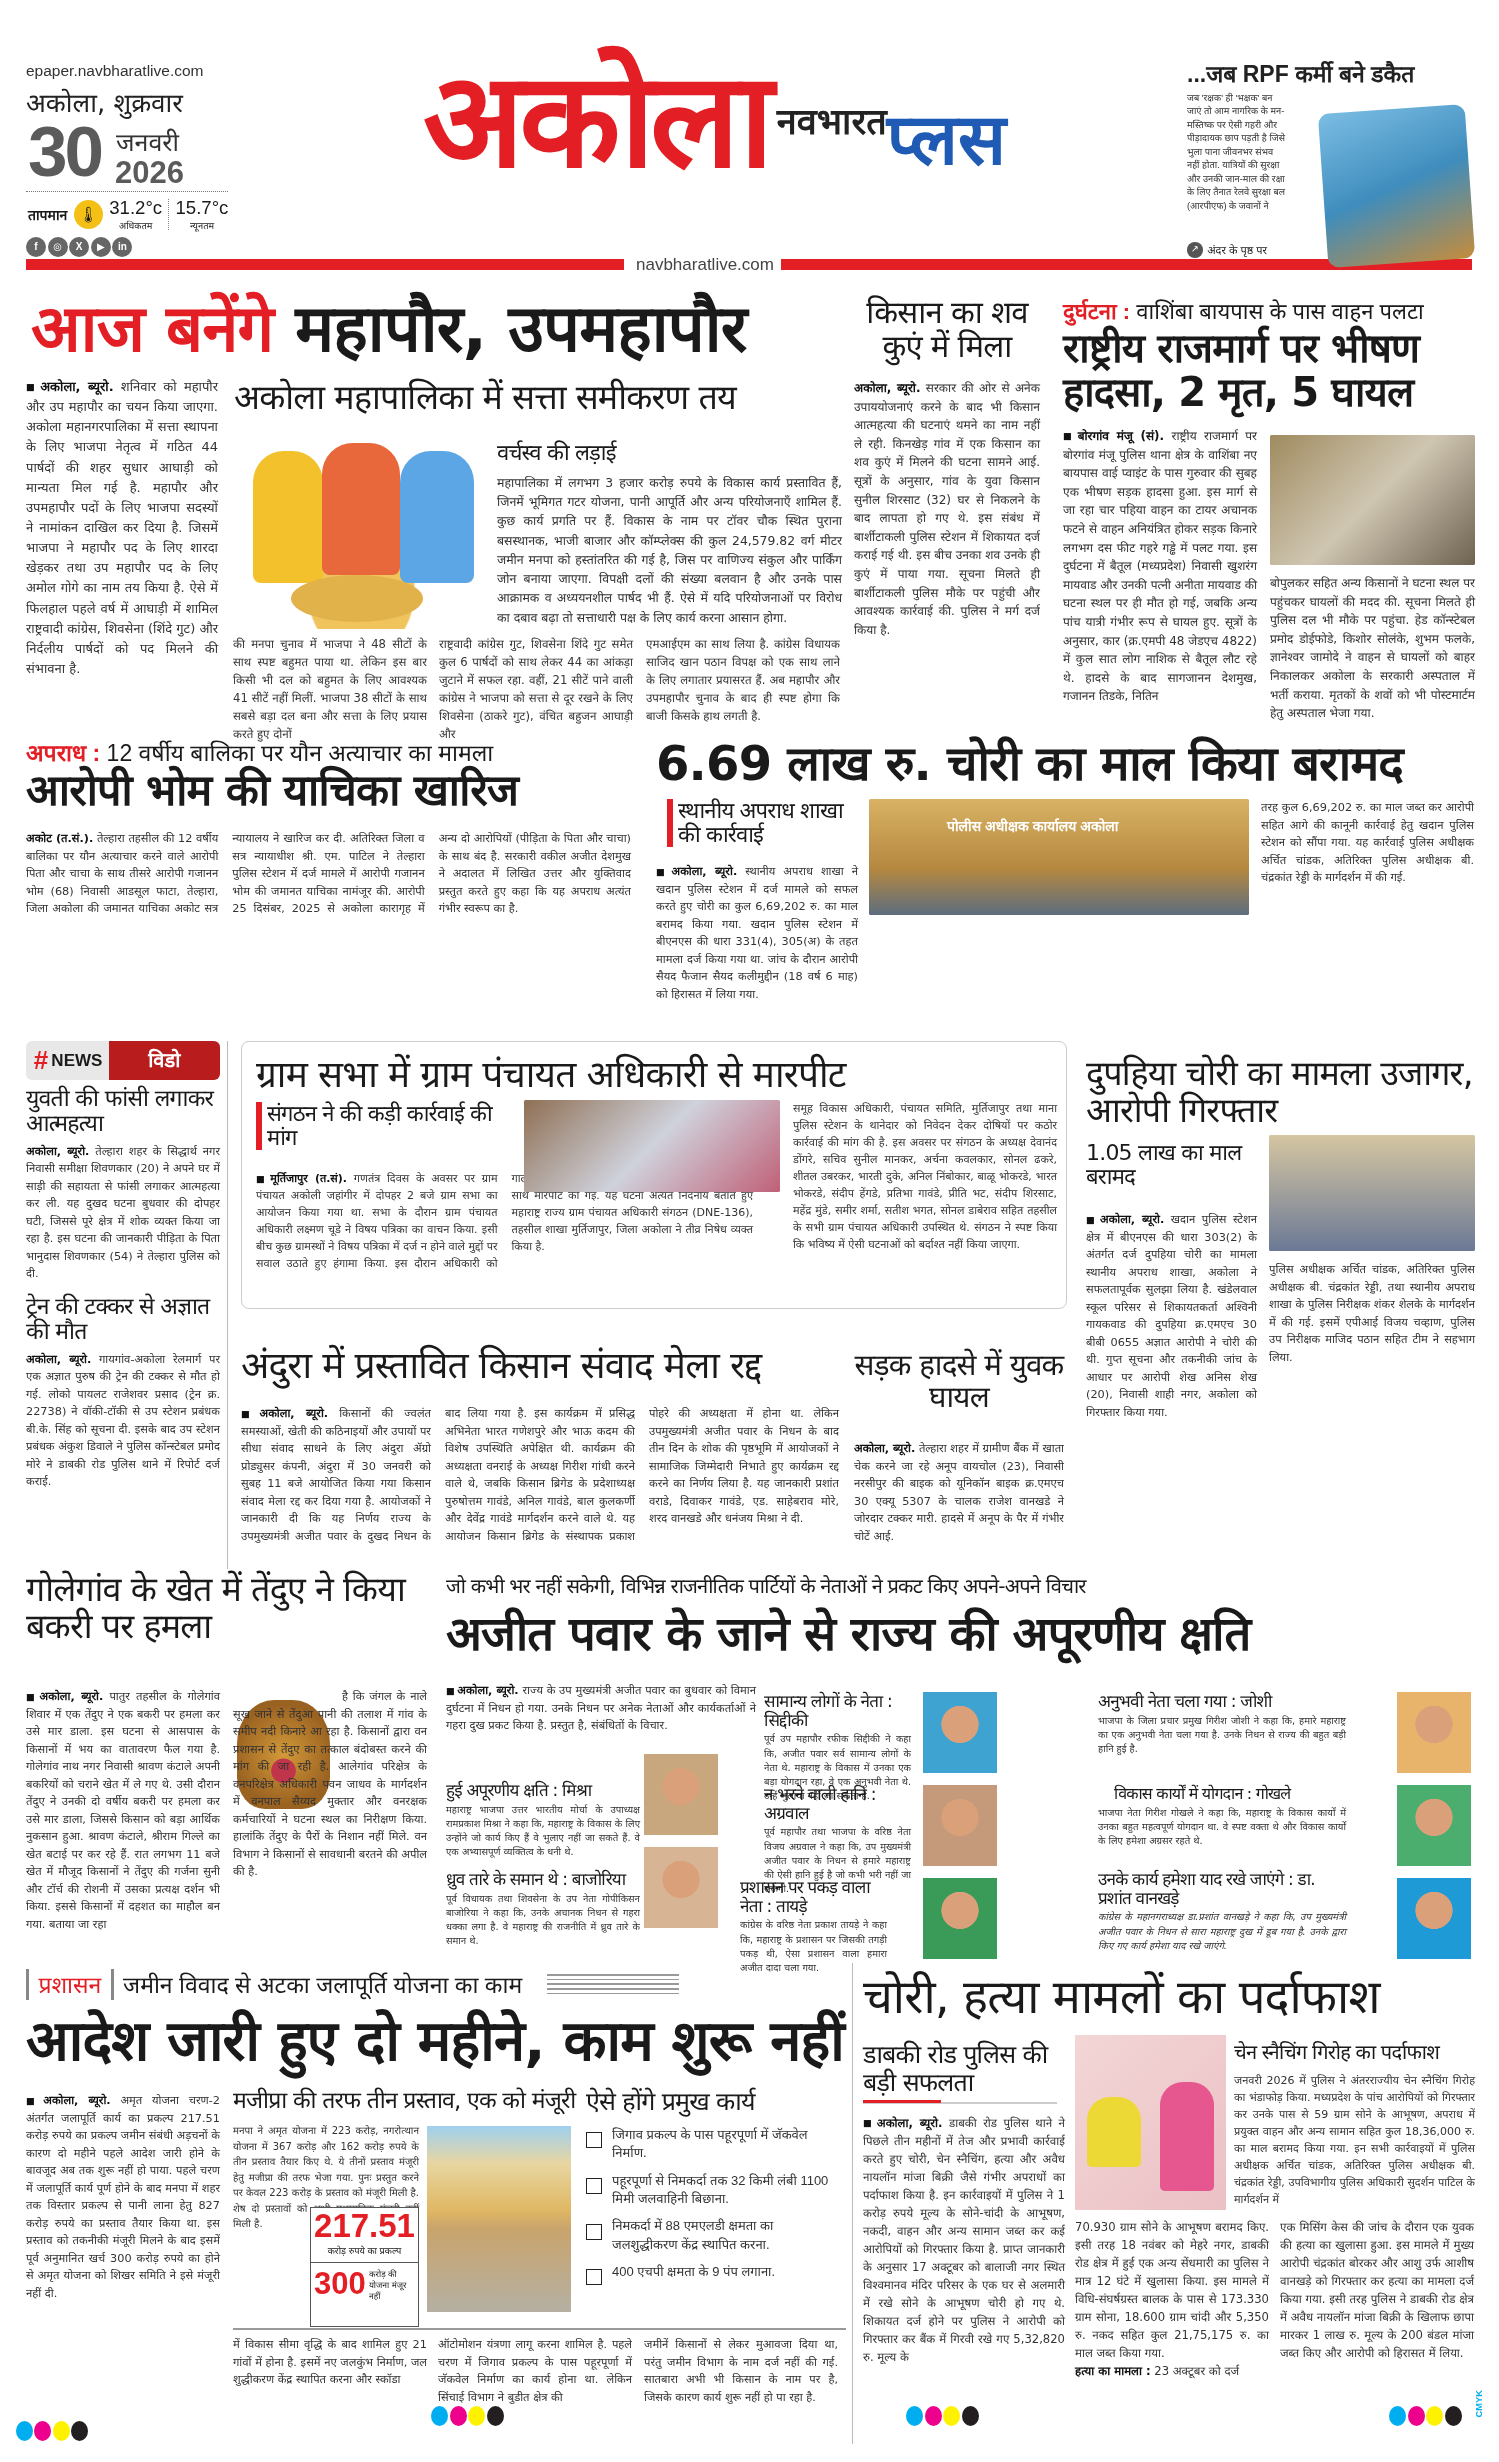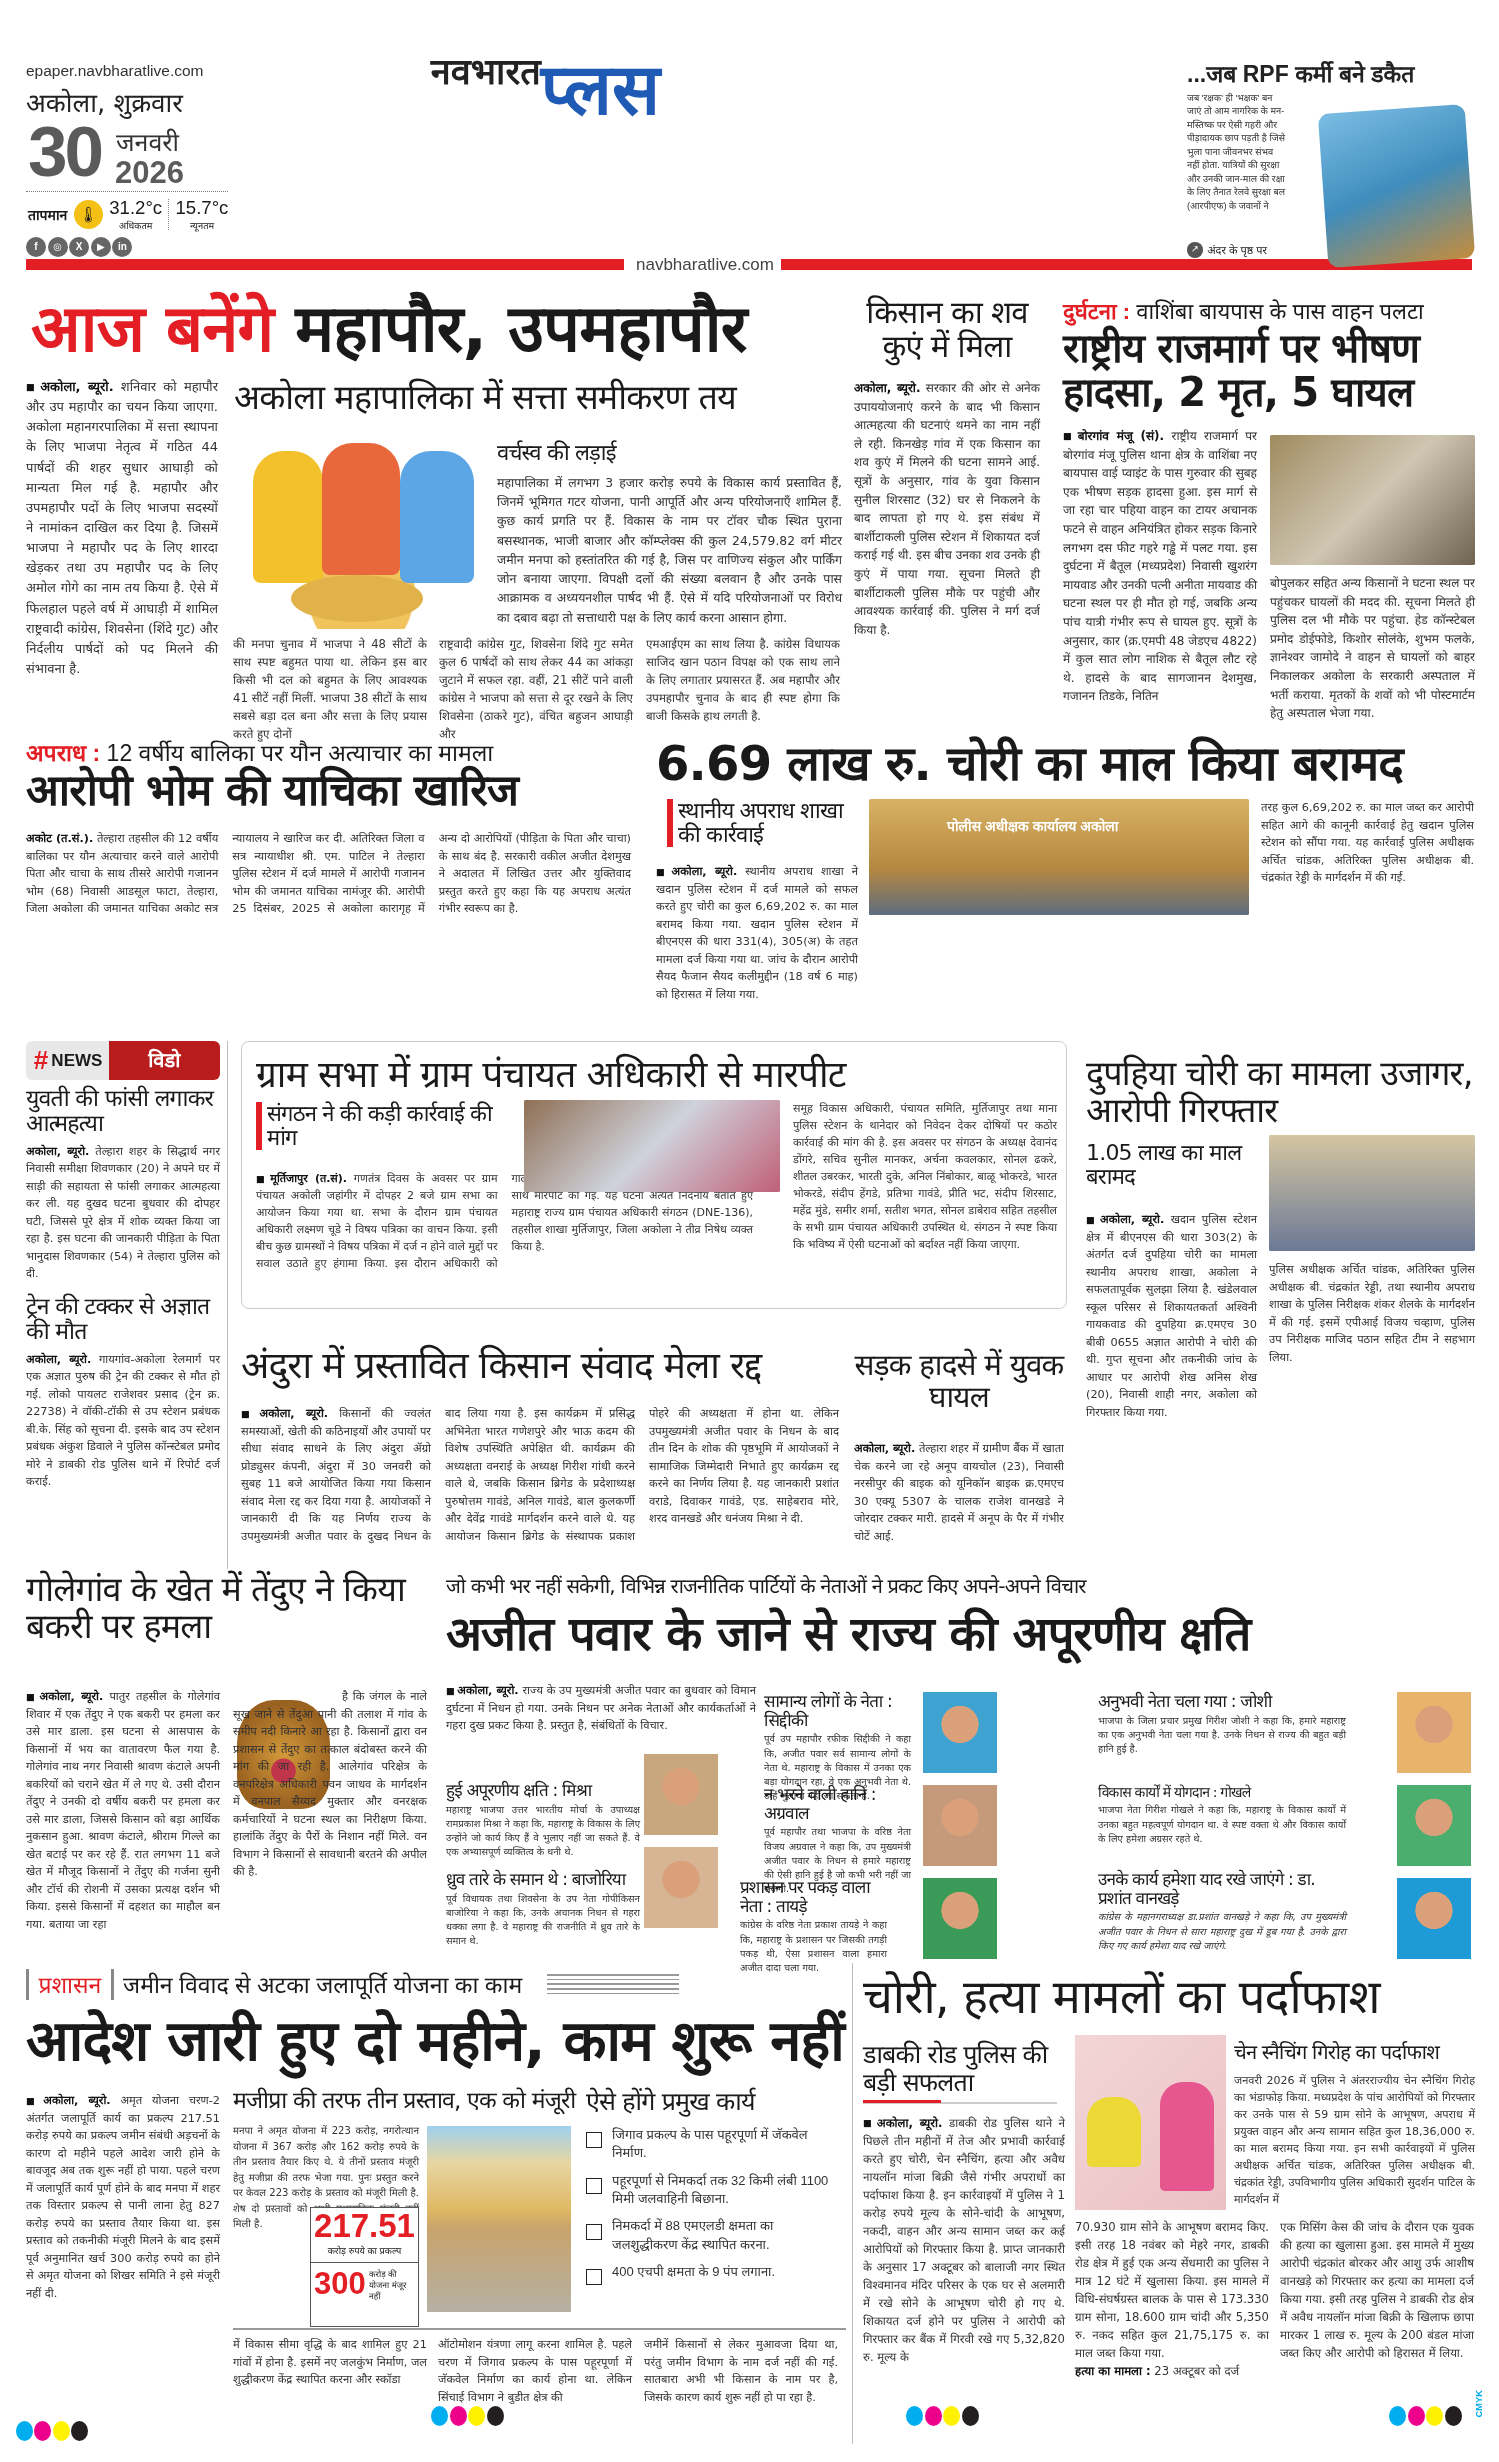--- a/index.html
+++ b/index.html
@@ -42,20 +42,21 @@
     <span style="text-align:center">
       <span style="display:block;font-size:18.6px">15.7°c</span>
       <span style="display:block;font-size:9.3px">न्यूनतम</span>
     </span>
   </div>
   <div class="abs social" style="left:26px;top:237px">
     <span>f</span><span>◎</span><span>X</span><span>▶</span><span>in</span>
   </div>
 
   <div class="abs" style="left:423px;top:54px;display:flex;align-items:flex-end">
+    <span style="font-family:'DejaVu Sans',sans-serif;font-weight:bold;font-size:132px;line-height:1;color:#e31e24;letter-spacing:-4.7px">अकोला</span>
     <span style="display:flex;flex-direction:row;margin-left:7.8px;margin-bottom:11px">
       <span style="font-weight:bold;font-size:36px;line-height:1;color:#222">नवभारत</span>
       <span style="font-weight:bold;font-size:71px;line-height:1;color:#1f5bb5">प्लस</span>
     </span>
   </div>
   <div class="abs rule" style="left:26px;top:259px;width:598px;height:11px"></div>
   <div class="abs" style="left:636px;top:255px;font-size:17px;color:#444">navbharatlive.com</div>
   <div class="abs rule" style="left:781px;top:259px;width:691px;height:11px"></div>
 
   <div class="abs" style="left:1187px;top:57px;font-size:23px;font-weight:bold;color:#222">...जब RPF कर्मी बने डकैत</div>
@@ -214,21 +215,21 @@
       <div class="hl" style="font-size: 17px; font-weight: normal; margin-bottom: 3.1px;">प्रशासन पर पकड़ वाला नेता : तायड़े</div>
       <div class="body" style="font-size: 9.7px; line-height: 1.45;">कांग्रेस के वरिष्ठ नेता प्रकाश तायड़े ने कहा कि, महाराष्ट्र के प्रशासन पर जिसकी तगड़ी पकड़ थी, ऐसा प्रशासन वाला हमारा अजीत दादा चला गया.</div>
     </div>
     <div class="abs" style="left: 923px; top: 1878px; width: 74px; height: 81px; background: radial-gradient(circle at 50% 40%, rgb(217, 160, 122) 0px, rgb(217, 160, 122) 30%, rgb(58, 154, 88) 31%);"></div>
     <div class="abs" style="left: 1098px; top: 1692px; width: 248px;">
       <div class="hl" style="font-size: 17px; font-weight: normal; margin-bottom: 3.1px;">अनुभवी नेता चला गया : जोशी</div>
       <div class="body" style="font-size: 9.7px; line-height: 1.45;">भाजपा के जिला प्रचार प्रमुख गिरीश जोशी ने कहा कि, हमारे महाराष्ट्र का एक अनुभवी नेता चला गया है. उनके निधन से राज्य की बहुत बड़ी हानि हुई है.</div>
     </div>
     <div class="abs" style="left: 1397px; top: 1692px; width: 74px; height: 81px; background: radial-gradient(circle at 50% 40%, rgb(217, 160, 122) 0px, rgb(217, 160, 122) 30%, rgb(232, 179, 107) 31%);"></div>
     <div class="abs" style="left: 1098px; top: 1785px; width: 248px;">
-      <div class="hl" style="font-size: 14px; font-weight: normal; margin-bottom: 3.1px;">विकास कार्यों में योगदान : गोखले</div>
+      <div class="hl" style="font-size: 16px; font-weight: normal; margin-bottom: 3.1px; margin-left: 16px;">विकास कार्यों में योगदान : गोखले</div>
       <div class="body" style="font-size: 9.7px; line-height: 1.45;">भाजपा नेता गिरीश गोखले ने कहा कि, महाराष्ट्र के विकास कार्यों में उनका बहुत महत्वपूर्ण योगदान था. वे स्पष्ट वक्ता थे और विकास कार्यों के लिए हमेशा अग्रसर रहते थे.</div>
     </div>
     <div class="abs" style="left: 1397px; top: 1785px; width: 74px; height: 81px; background: radial-gradient(circle at 50% 40%, rgb(217, 160, 122) 0px, rgb(217, 160, 122) 30%, rgb(76, 174, 110) 31%);"></div>
     <div class="abs" style="left: 1098px; top: 1870px; width: 248px;">
       <div class="hl" style="font-size: 17px; font-weight: normal; margin-bottom: 3.1px;">उनके कार्य हमेशा याद रखे जाएंगे : डा. प्रशांत वानखड़े</div>
       <div class="body" style="font-size: 9.7px; line-height: 1.45; font-style: italic;">कांग्रेस के महानगराध्यक्ष डा.प्रशांत वानखड़े ने कहा कि, उप मुख्यमंत्री अजीत पवार के निधन से सारा महाराष्ट्र दुख में डूब गया है. उनके द्वारा किए गए कार्य हमेशा याद रखे जाएंगे.</div>
     </div>
     <div class="abs" style="left: 1397px; top: 1878px; width: 74px; height: 81px; background: radial-gradient(circle at 50% 40%, rgb(217, 160, 122) 0px, rgb(217, 160, 122) 30%, rgb(30, 155, 215) 31%);"></div>
   </div>
 

